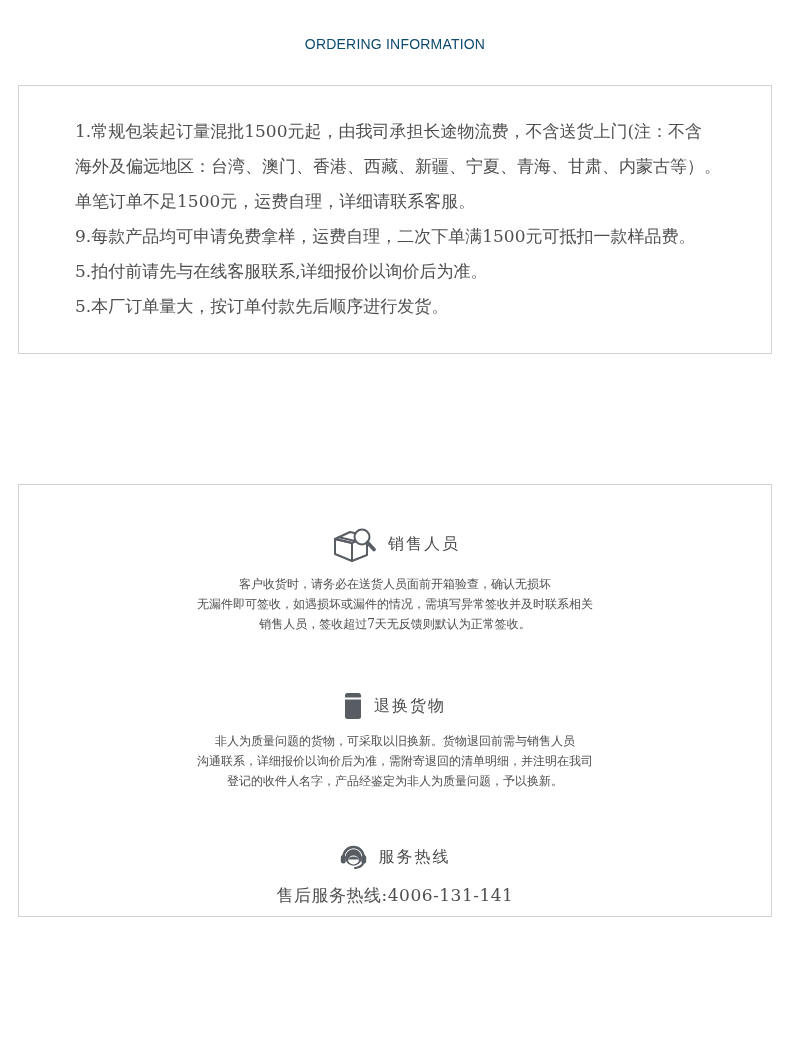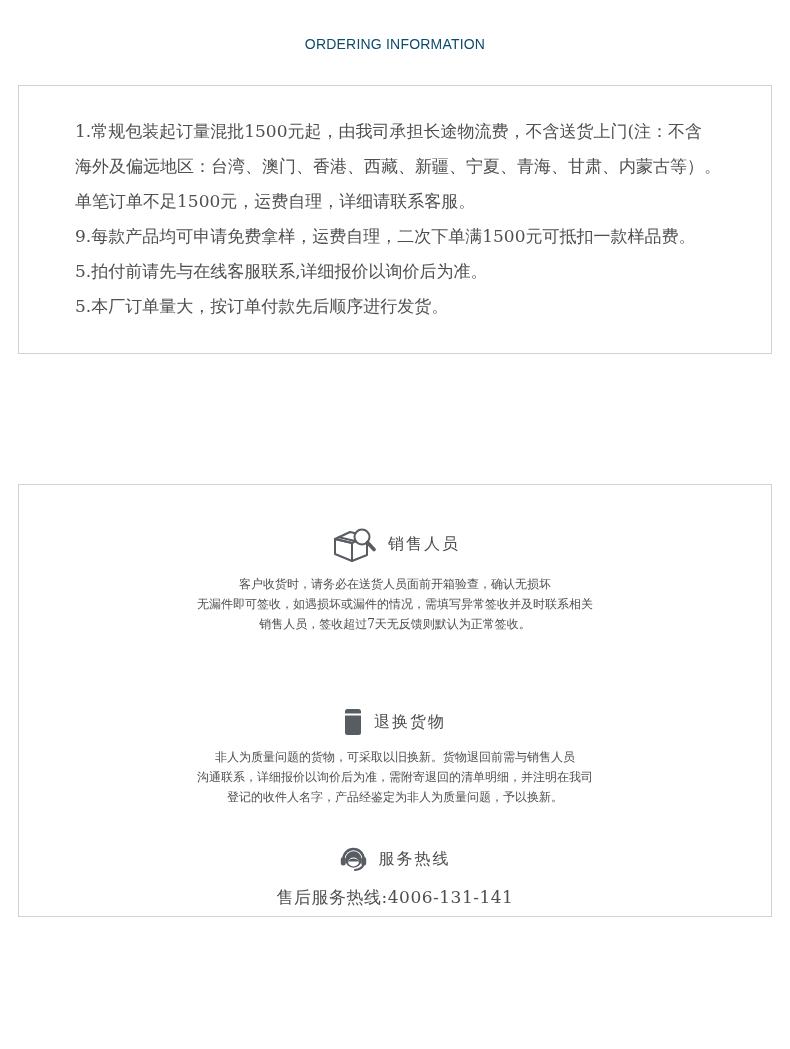--- a/index.html
+++ b/index.html
@@ -65,22 +65,22 @@
     height: 433px;
     text-align: center;
   }
   .icon-row {
     display: flex;
     align-items: center;
     justify-content: center;
     gap: 12px;
   }
   .icon-row.row1 { margin-top: 38px; height: 42px; }
-  .icon-row.row2 { margin-top: 72px; height: 32px; }
-  .icon-row.row3 { margin-top: 36px; height: 32px; }
+  .icon-row.row2 { margin-top: 56px; height: 32px; }
+  .icon-row.row3 { margin-top: 50px; height: 32px; }
   .block-heading {
     font-size: 16px;
     letter-spacing: 2px;
     color: #4d4d4d;
   }
   .block-body {
     margin: 9px auto 0;
     font-size: 12px;
     line-height: 20px;
     white-space: pre-line;

